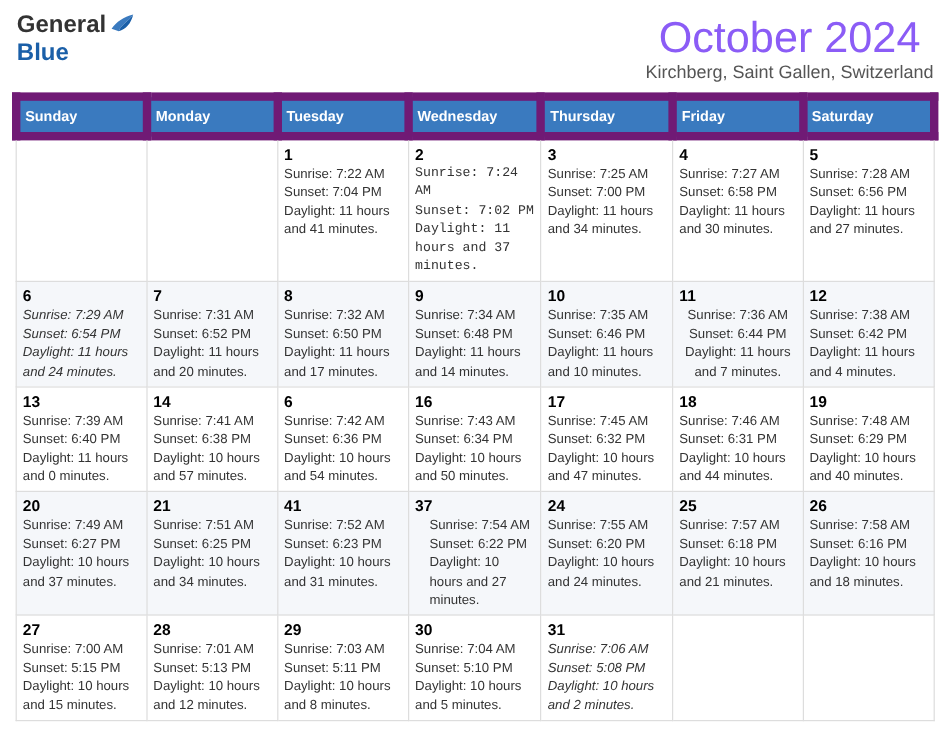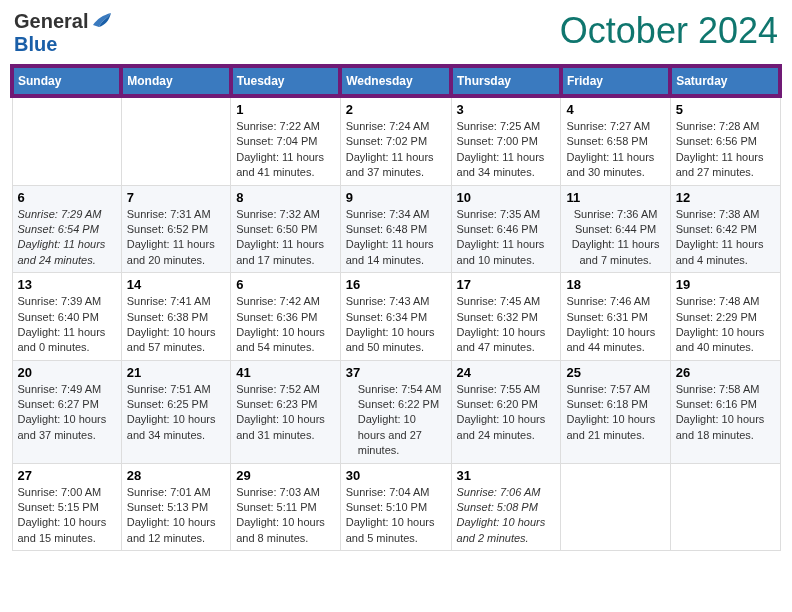--- a/index.html
+++ b/index.html
@@ -24,41 +24,41 @@
     }
     .logo-line {
       display: flex;
       align-items: center;
     }
     .title-block {
       text-align: right;
     }
     .month-title {
       font-size: 36px;
-      color: #0f766e;
+      color: #8b5cf6;
       font-weight: normal;
       text-align: center;
     }
     .location-title {
       font-size: 15px;
       color: #555;
     }
     .calendar {
       width: 100%;
       border-collapse: collapse;
       font-size: 11px;
     }
     .calendar th {
       background-color: #3a7abf;
       color: #fff;
       padding: 6px 4px;
       text-align: left;
       font-weight: bold;
       font-size: 12px;
-      border: 4px solid #701a75;
+      border: 7px solid #701a75;
     }
     .calendar td {
       border: 1px solid #ddd;
       vertical-align: top;
       padding: 4px 5px;
       width: 113px;
       min-height: 80px;
       background: #fff;
     }
     .calendar tr:nth-child(even) td {
@@ -91,20 +91,21 @@
           <path d="M8 16 C10 10, 16 8, 20 2 C18 10, 14 14, 8 16 Z" fill="#1a5fa8"></path>
         </svg>
       </span>
     </div>
     <div>
       <span style="font-size:20px;font-weight:bold;color:#1a5fa8;">Blue</span>
     </div>
   </div>
   <div class="title-block">
     <div class="month-title">October 2024</div>
+    <div class="location-title">Kirchberg, Saint Gallen, Switzerland</div>
   </div>
 </div>
 
 <table class="calendar">
   <thead>
     <tr>
       <th>Sunday</th>
       <th>Monday</th>
       <th>Tuesday</th>
       <th>Wednesday</th>
@@ -118,21 +119,21 @@
         <td class="empty-cell"></td>
         <td class="empty-cell"></td>
         <td>
           <span class="day-number">1</span>
           <div class="day-info" style="white-space: pre-line;">Sunrise: 7:22 AM
 Sunset: 7:04 PM
 Daylight: 11 hours and 41 minutes.</div>
         </td>
         <td>
           <span class="day-number">2</span>
-          <div class="day-info" style="white-space: pre-line;">Sunrise: 7:24 AM
+          <div class="day-info" style="white-space: pre-line; font-family: Liberation Mono, monospace;">Sunrise: 7:24 AM
 Sunset: 7:02 PM
 Daylight: 11 hours and 37 minutes.</div>
         </td>
         <td>
           <span class="day-number">3</span>
           <div class="day-info" style="white-space: pre-line;">Sunrise: 7:25 AM
 Sunset: 7:00 PM
 Daylight: 11 hours and 34 minutes.</div>
         </td>
         <td>
@@ -225,21 +226,21 @@
         </td>
         <td>
           <span class="day-number">18</span>
           <div class="day-info" style="white-space: pre-line;">Sunrise: 7:46 AM
 Sunset: 6:31 PM
 Daylight: 10 hours and 44 minutes.</div>
         </td>
         <td>
           <span class="day-number">19</span>
           <div class="day-info" style="white-space: pre-line;">Sunrise: 7:48 AM
-Sunset: 2:29 PM
+Sunset: 6:29 PM
 Daylight: 10 hours and 40 minutes.</div>
         </td>
       </tr>
       <tr>
         <td>
           <span class="day-number">20</span>
           <div class="day-info" style="white-space: pre-line;">Sunrise: 7:49 AM
 Sunset: 6:27 PM
 Daylight: 10 hours and 37 minutes.</div>
         </td>

